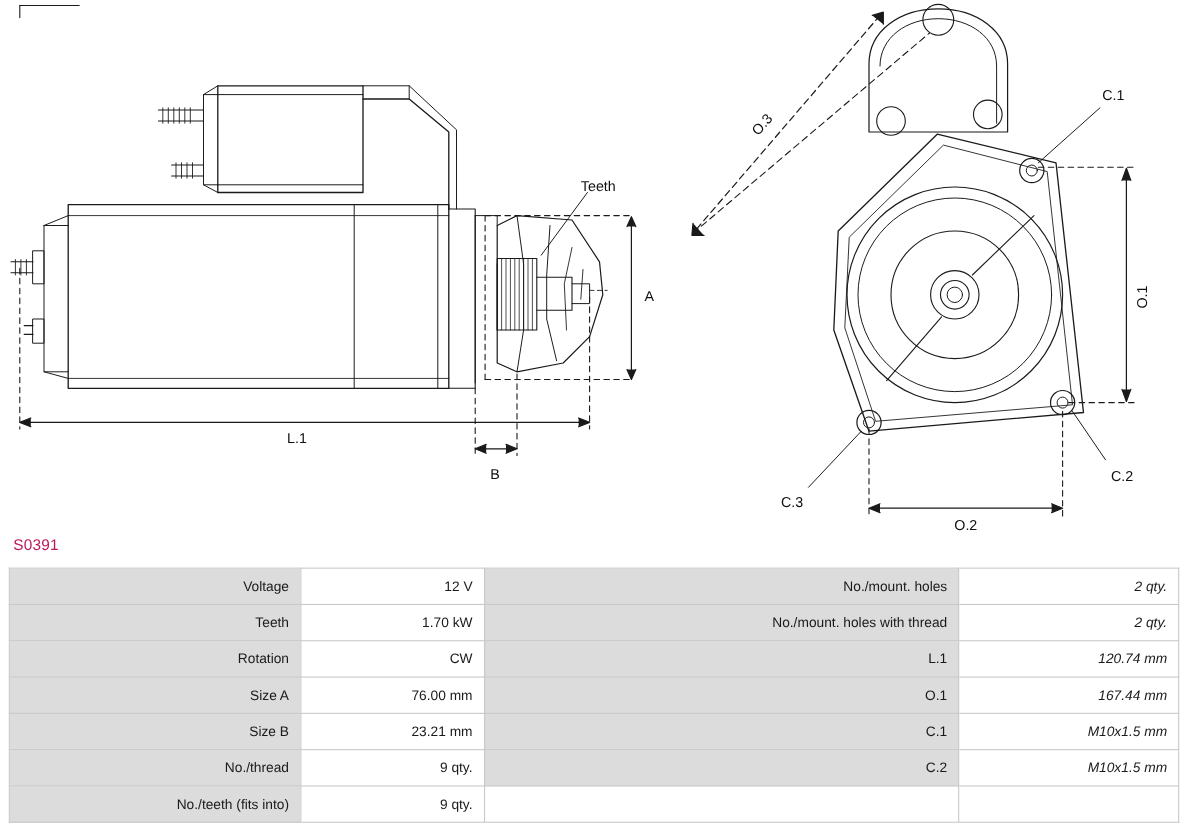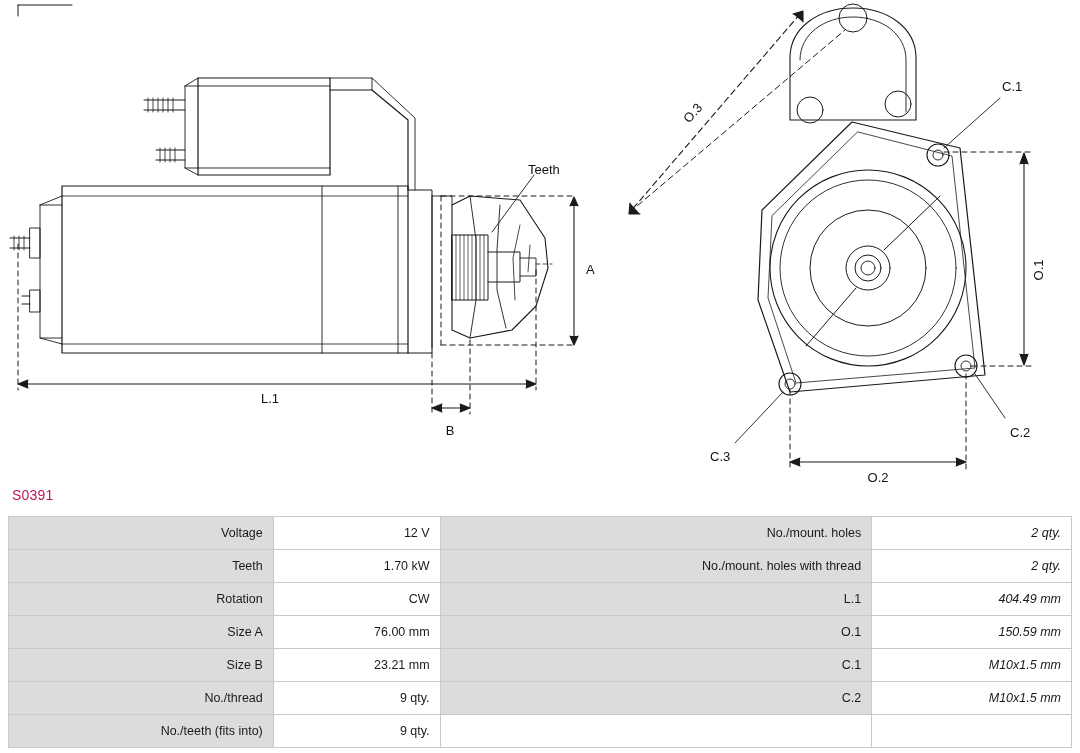--- a/index.html
+++ b/index.html
@@ -284,27 +284,27 @@
       <tr>
         <td class="label">Teeth</td>
         <td class="value">1.70 kW</td>
         <td class="label2">No./mount. holes with thread</td>
         <td class="value2">2 qty.</td>
       </tr>
       <tr>
         <td class="label">Rotation</td>
         <td class="value">CW</td>
         <td class="label2">L.1</td>
-        <td class="value2">404.49 mm</td>
+        <td class="value2">120.74 mm</td>
       </tr>
       <tr>
         <td class="label">Size A</td>
         <td class="value">76.00 mm</td>
         <td class="label2">O.1</td>
-        <td class="value2">150.59 mm</td>
+        <td class="value2">167.44 mm</td>
       </tr>
       <tr>
         <td class="label">Size B</td>
         <td class="value">23.21 mm</td>
         <td class="label2">C.1</td>
         <td class="value2">M10x1.5 mm</td>
       </tr>
       <tr>
         <td class="label">No./thread</td>
         <td class="value">9 qty.</td>

